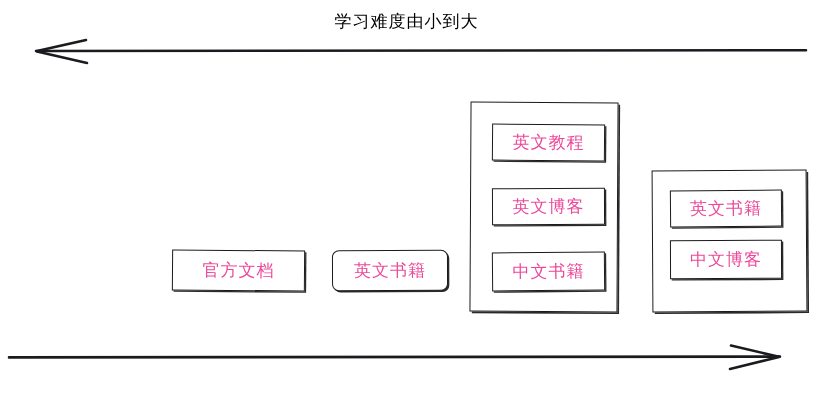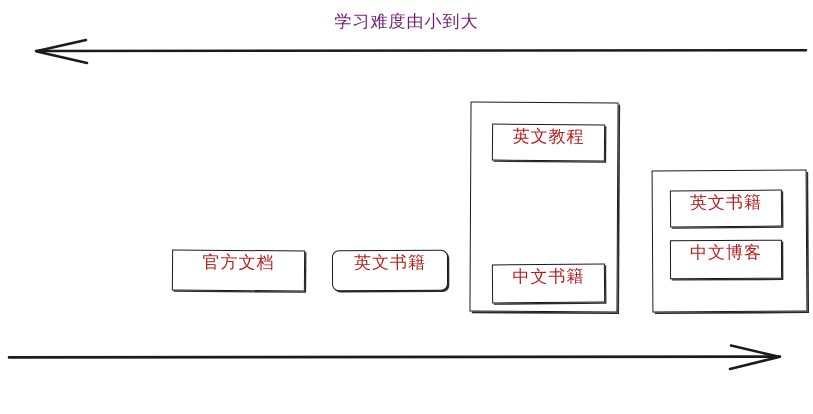--- a/index.html
+++ b/index.html
@@ -5,40 +5,40 @@
   html,body{margin:0;padding:0;background:#ffffff;}
   #canvas{
     position:relative;
     width:813px;height:414px;
     background:#ffffff;
     font-family:"Liberation Sans","DejaVu Sans",sans-serif;
     overflow:hidden;
   }
   .axis-label{
     position:absolute;
-    color:#701a75;
+    color:#000000;
     font-size:17px;
     letter-spacing:1px;
     white-space:nowrap;
     text-align:center;
     width:100%;
     left:0;
   }
   #label-top{top:10px;}
   #label-bottom{top:374px;}
 
   svg.arrows{position:absolute;left:0;top:0;width:813px;height:414px;pointer-events:none;}
 
   .node{
     position:absolute;
     box-sizing:border-box;
     background:#ffffff;
     border:1.6px solid #1b1b1f;
-    display:flex;align-items:flex-start;justify-content:center;
-    color:#b91c1c;
+    display:flex;align-items:center;justify-content:center;
+    color:#ec4899;
     font-size:17px;
     letter-spacing:1px;
     white-space:nowrap;
     box-shadow:1.5px 1.5px 0 -0.2px #2a2a2e;
   }
   .group{
     position:absolute;
     box-sizing:border-box;
     background:#ffffff;
     border:1.8px solid #1b1b1f;
@@ -78,21 +78,24 @@
   </div>
 
   <div class="node sk3" style="left:332px;top:250px;width:116px;height:41px;border-radius:7px;">
     <span>英文书籍</span>
   </div>
 
   <div class="group sk4" style="left:470px;top:102px;width:148px;height:210px;"></div>
   <div class="node sk2" style="left:492px;top:124px;width:113px;height:37px;">
     <span>英文教程</span>
   </div>
-  <div class="node sk5" style="left:492px;top:264px;width:113px;height:39px;">
+  <div class="node sk3" style="left:492px;top:188px;width:113px;height:37px;">
+    <span>英文博客</span>
+  </div>
+  <div class="node sk5" style="left:492px;top:252px;width:113px;height:39px;">
     <span>中文书籍</span>
   </div>
 
   <div class="group sk1" style="left:652px;top:170px;width:155px;height:142px;"></div>
   <div class="node sk5" style="left:670px;top:190px;width:112px;height:37px;">
     <span>英文书籍</span>
   </div>
   <div class="node sk3" style="left:670px;top:240px;width:112px;height:39px;">
     <span>中文博客</span>
   </div>

